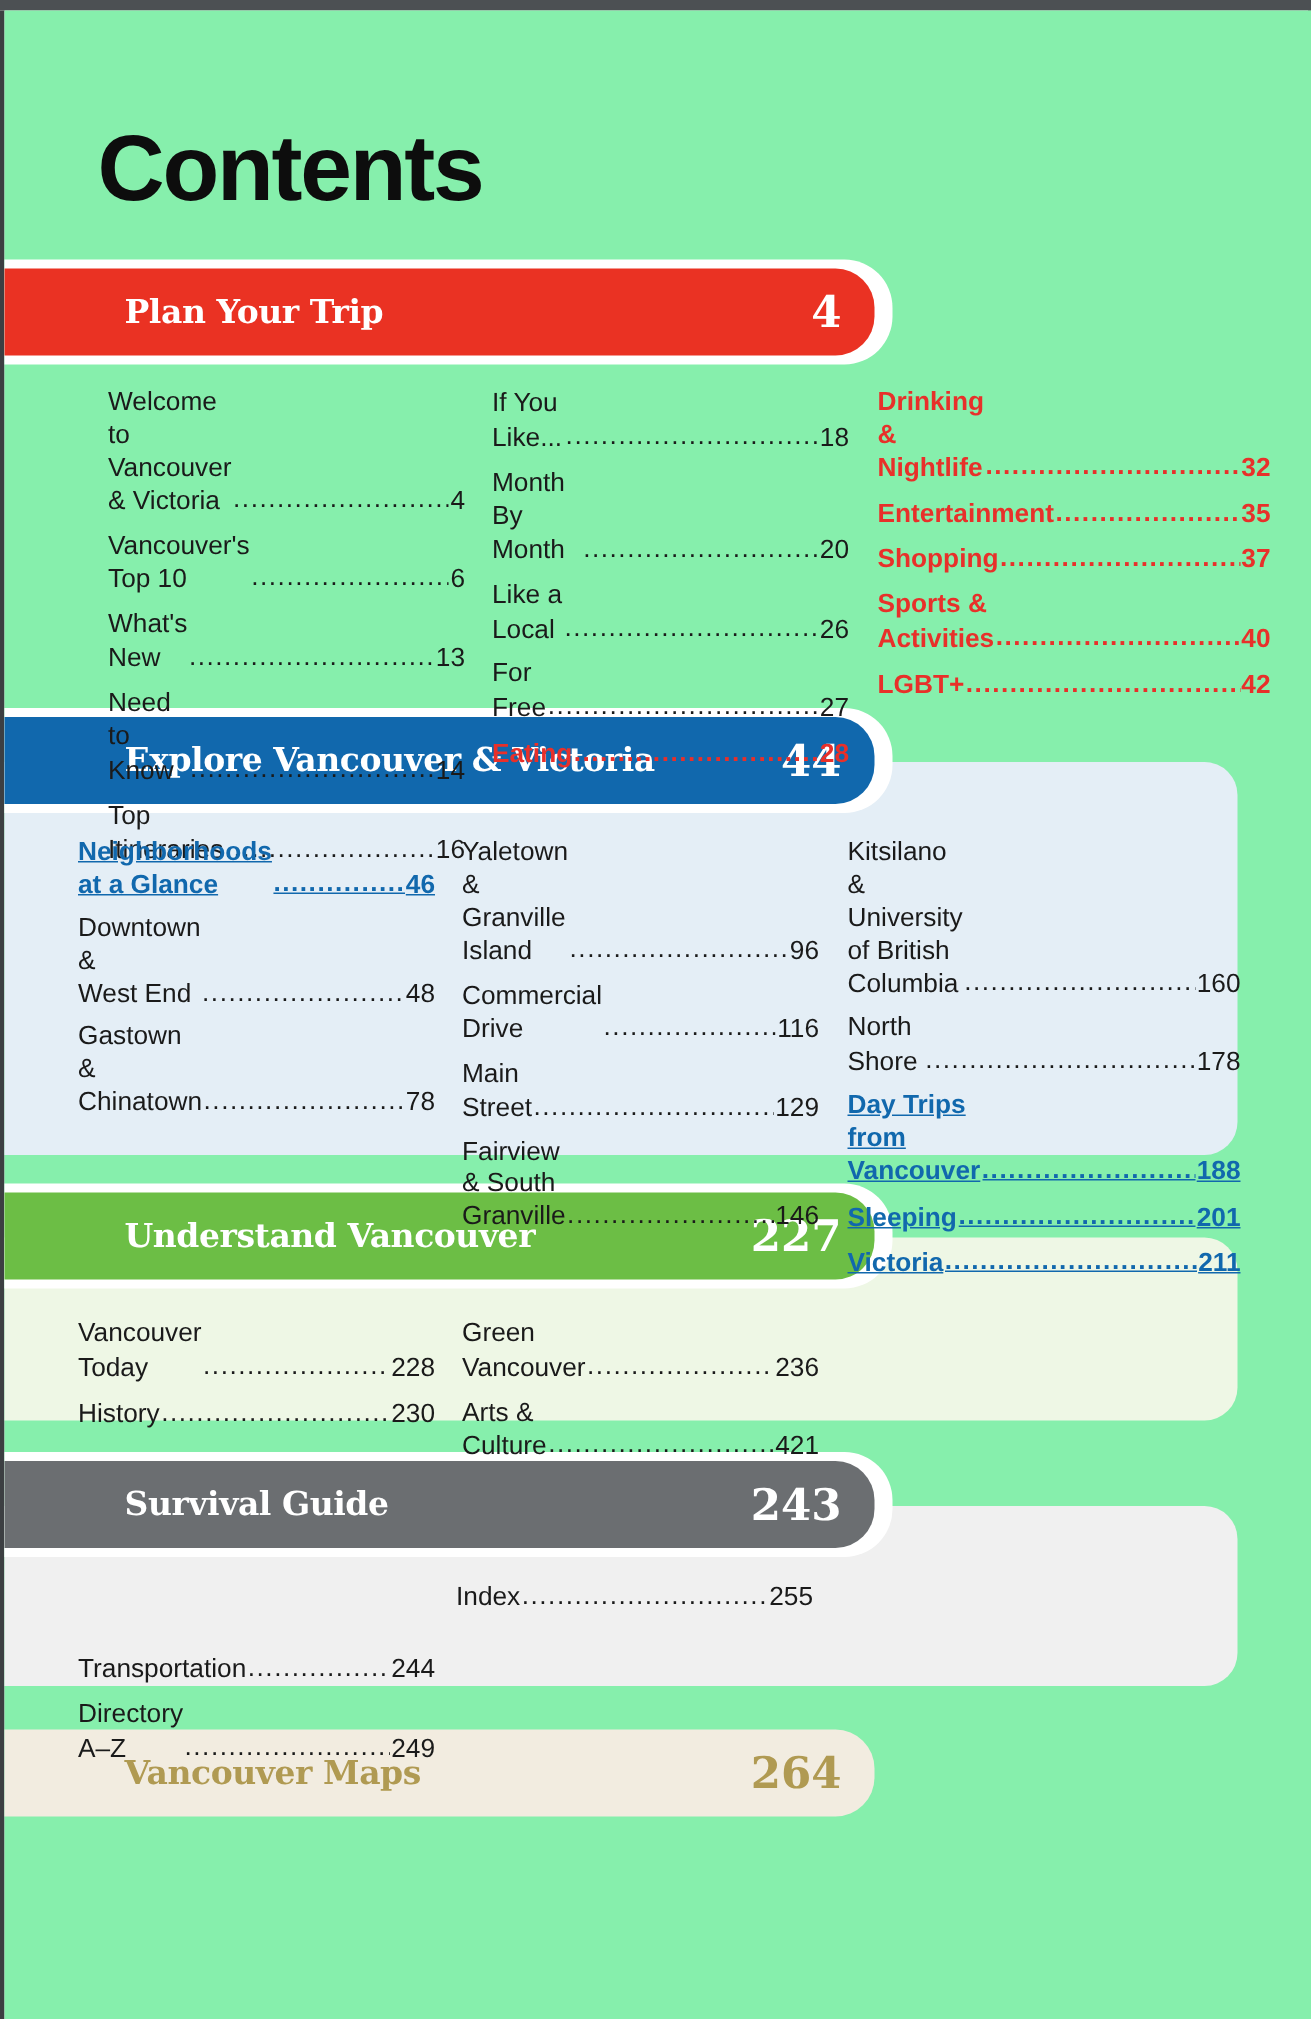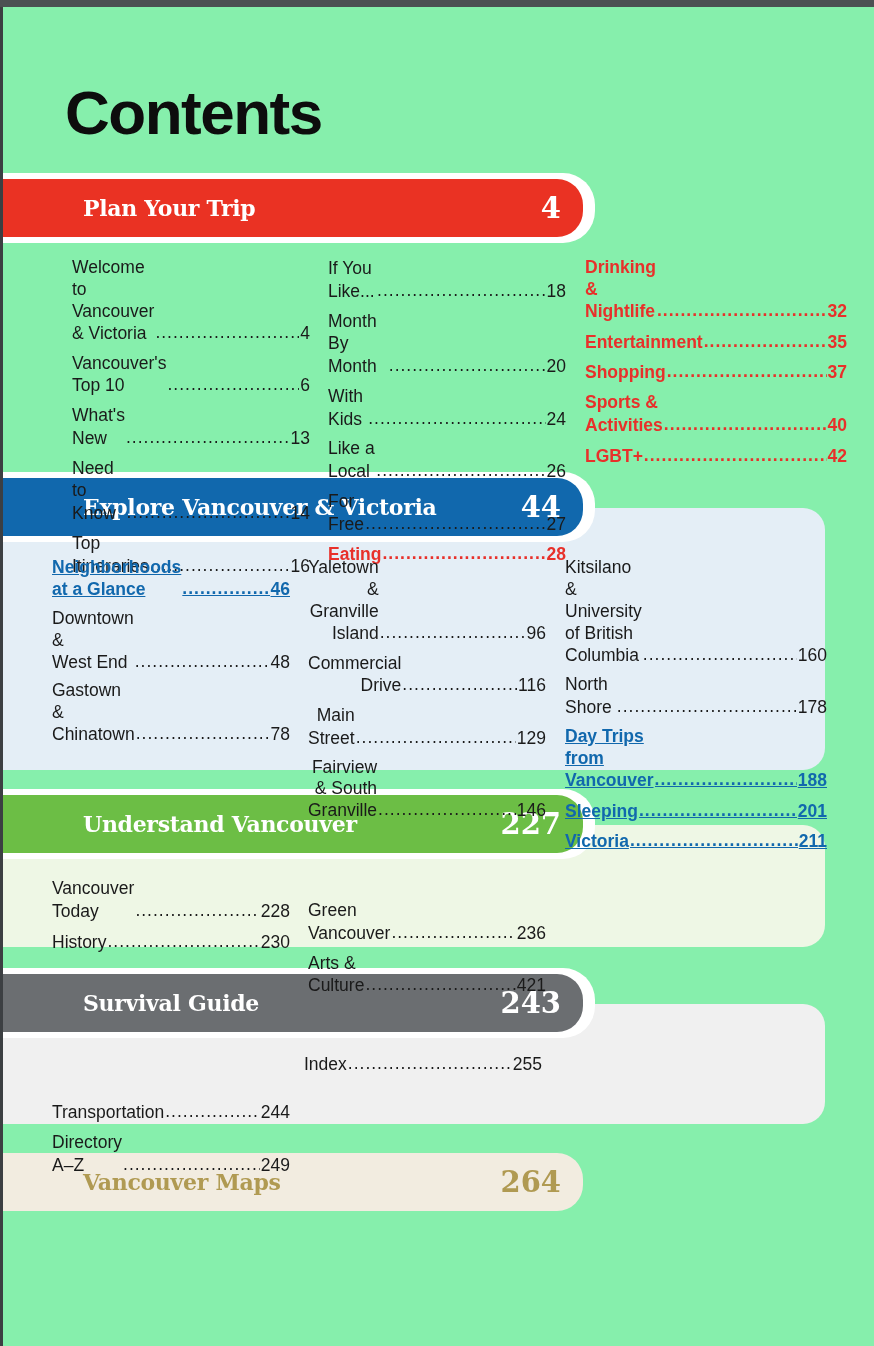--- a/index.html
+++ b/index.html
@@ -217,25 +217,20 @@
               <span class="label">If You Like...</span>
               <span class="dots"></span>
               <span class="pg">18</span>
             </div>
             <div class="entry">
               <span class="label">Month By Month</span>
               <span class="dots"></span>
               <span class="pg">20</span>
             </div>
             <div class="entry">
-              <span class="label">With Kids</span>
-              <span class="dots"></span>
-              <span class="pg">24</span>
-            </div>
-            <div class="entry">
               <span class="label">Like a Local</span>
               <span class="dots"></span>
               <span class="pg">26</span>
             </div>
             <div class="entry">
               <span class="label">For Free</span>
               <span class="dots"></span>
               <span class="pg">27</span>
             </div>
             <div class="entry em red">
@@ -295,21 +290,21 @@
               <span class="dots"></span>
               <span class="pg">48</span>
             </div>
             <div class="entry twoline">
               <span class="label">Gastown &amp;
 Chinatown</span>
               <span class="dots"></span>
               <span class="pg">78</span>
             </div>
           </div>
-          <div class="col" style="width: 238px; margin-left: 18px; text-align: right;">
+          <div class="col" style="width: 238px; margin-left: 18px;">
             <div class="entry twoline">
               <span class="label">Yaletown &amp;
 Granville Island</span>
               <span class="dots"></span>
               <span class="pg">96</span>
             </div>
             <div class="entry">
               <span class="label">Commercial Drive</span>
               <span class="dots"></span>
               <span class="pg">116</span>
@@ -370,21 +365,21 @@
               <span class="label">Vancouver Today</span>
               <span class="dots"></span>
               <span class="pg">228</span>
             </div>
             <div class="entry">
               <span class="label">History</span>
               <span class="dots"></span>
               <span class="pg">230</span>
             </div>
           </div>
-          <div class="col" style="width: 238px; margin-left: 18px; margin-top: 22px;">
+          <div class="col" style="width: 238px; margin-left: 18px;">
             <div class="entry">
               <span class="label">Green Vancouver</span>
               <span class="dots"></span>
               <span class="pg">236</span>
             </div>
             <div class="entry">
               <span class="label">Arts &amp; Culture</span>
               <span class="dots"></span>
               <span class="pg">421</span>
             </div>

